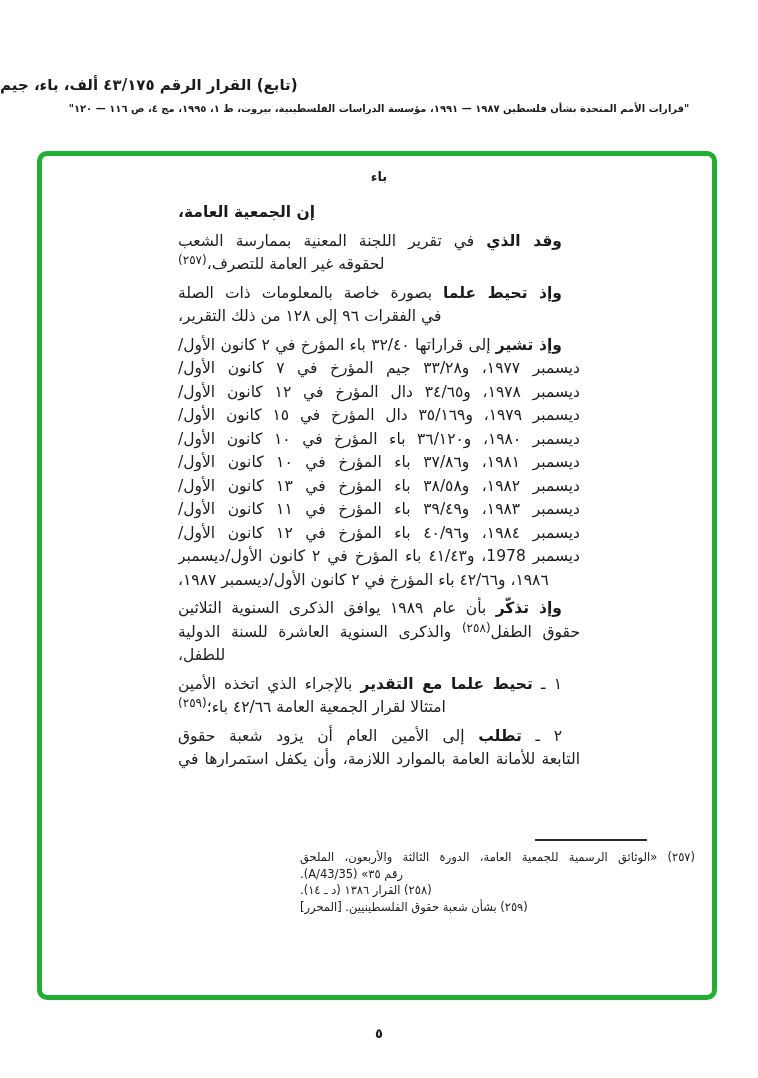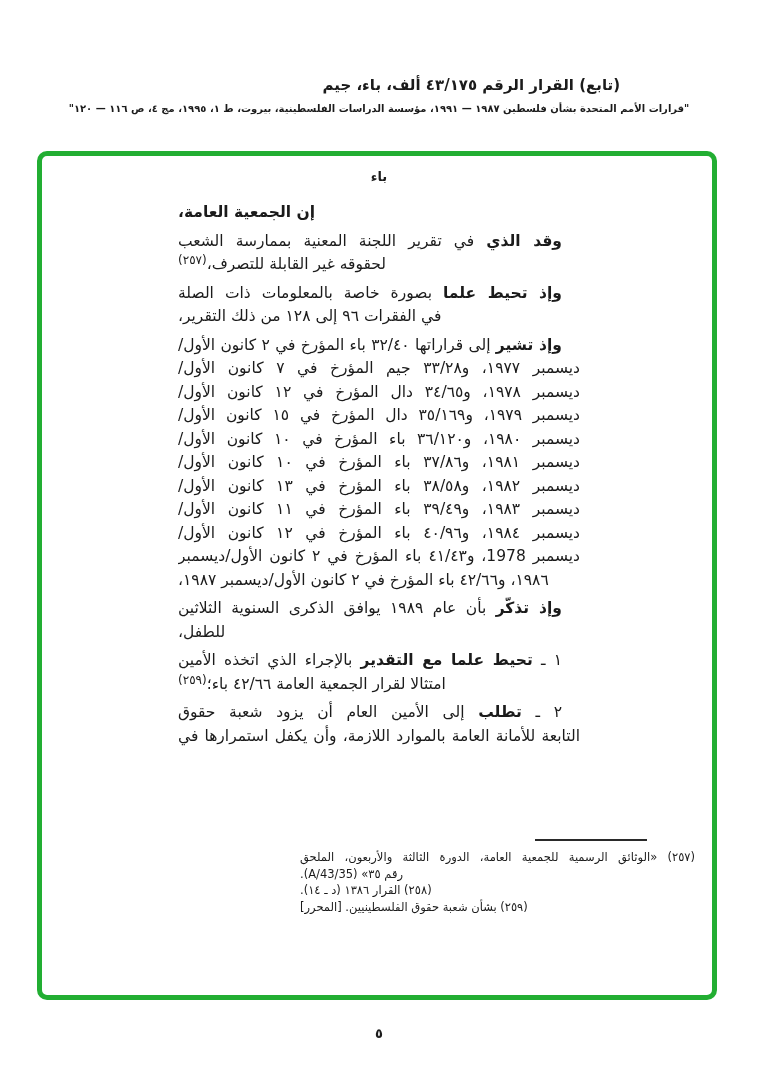--- a/index.html
+++ b/index.html
@@ -1,21 +1,21 @@
 <!DOCTYPE html>
 <html lang="ar"><head>
 <meta charset="utf-8">
 <style>
   html,body{margin:0;padding:0;}
   body{
     width:758px;height:1078px;position:relative;background:#ffffff;
     font-family:"DejaVu Sans",sans-serif;color:#1b1b1b;overflow:hidden;
   }
   .hdr1{
-    position:absolute;top:76px;left:0;width:620px;text-align:right;
+    position:absolute;top:76px;left:0;width:620px;text-align:left;
     direction:rtl;font-size:15px;font-weight:700;letter-spacing:0;
   }
   .hdr2{
     position:absolute;top:103px;left:0;width:758px;text-align:center;
     direction:rtl;font-size:10px;font-weight:700;
   }
   .greenbox{
     position:absolute;left:37px;top:151px;width:680px;height:849px;
     box-sizing:border-box;border:5px solid #22ae32;border-radius:10px;
     background:transparent;
@@ -57,41 +57,42 @@
 <div class="greenbox"></div>
 
 <div class="content">
   <div class="sec-title">باء</div>
   <div id="paras">
       <div class="para">
         <div class="line l-right" style="padding-right: 40px;"><span class="b">إن الجمعية العامة،</span></div>
       </div>
       <div class="para">
         <div class="line l-just" style="padding-right: 18px;"><span class="b">وقد الذي</span><span> في تقرير اللجنة المعنية بممارسة الشعب الفلسطيني</span></div>
-        <div class="line l-right"><span>لحقوقه غير القابلة للتصرف،</span><span class="sup">(٢٥٧)</span></div>
+        <div class="line l-right"><span>لحقوقه غير العامة للتصرف،</span><span class="sup">(٢٥٧)</span></div>
       </div>
       <div class="para">
         <div class="line l-just" style="padding-right: 18px;"><span class="b">وإذ تحيط علما</span><span> بصورة خاصة بالمعلومات ذات الصلة الواردة</span></div>
         <div class="line l-right"><span>في الفقرات ٩٦ إلى ١٢٨ من ذلك التقرير،</span></div>
       </div>
       <div class="para">
         <div class="line l-just" style="padding-right: 18px;"><span class="b">وإذ تشير</span><span> إلى قراراتها ٣٢/٤٠ باء المؤرخ في ٢ كانون الأول/</span></div>
         <div class="line l-just"><span>ديسمبر ١٩٧٧، و٣٣/٢٨ جيم المؤرخ في ٧ كانون الأول/</span></div>
         <div class="line l-just"><span>ديسمبر ١٩٧٨، و٣٤/٦٥ دال المؤرخ في ١٢ كانون الأول/</span></div>
         <div class="line l-just"><span>ديسمبر ١٩٧٩، و٣٥/١٦٩ دال المؤرخ في ١٥ كانون الأول/</span></div>
         <div class="line l-just"><span>ديسمبر ١٩٨٠، و٣٦/١٢٠ باء المؤرخ في ١٠ كانون الأول/</span></div>
         <div class="line l-just"><span>ديسمبر ١٩٨١، و٣٧/٨٦ باء المؤرخ في ١٠ كانون الأول/</span></div>
         <div class="line l-just"><span>ديسمبر ١٩٨٢، و٣٨/٥٨ باء المؤرخ في ١٣ كانون الأول/</span></div>
         <div class="line l-just"><span>ديسمبر ١٩٨٣، و٣٩/٤٩ باء المؤرخ في ١١ كانون الأول/</span></div>
         <div class="line l-just"><span>ديسمبر ١٩٨٤، و٤٠/٩٦ باء المؤرخ في ١٢ كانون الأول/</span></div>
         <div class="line l-just"><span>ديسمبر 1978، و٤١/٤٣ باء المؤرخ في ٢ كانون الأول/ديسمبر</span></div>
         <div class="line l-right"><span>١٩٨٦، و٤٢/٦٦ باء المؤرخ في ٢ كانون الأول/ديسمبر ١٩٨٧،</span></div>
       </div>
       <div class="para">
         <div class="line l-just" style="padding-right: 18px;"><span class="b">وإذ تذكّر</span><span> بأن عام ١٩٨٩ يوافق الذكرى السنوية الثلاثين لإعلان</span></div>
+        <div class="line l-just"><span>حقوق الطفل</span><span class="sup">(٢٥٨)</span><span> والذكرى السنوية العاشرة للسنة الدولية</span></div>
         <div class="line l-right"><span>للطفل،</span></div>
       </div>
       <div class="para">
         <div class="line l-just" style="padding-right: 18px;"><span>١ ـ </span><span class="b">تحيط علما مع التقدير</span><span> بالإجراء الذي اتخذه الأمين العام</span></div>
         <div class="line l-right"><span>امتثالا لقرار الجمعية العامة ٤٢/٦٦ باء؛</span><span class="sup">(٢٥٩)</span></div>
       </div>
       <div class="para">
         <div class="line l-just" style="padding-right: 18px;"><span>٢ ـ </span><span class="b">تطلب</span><span> إلى الأمين العام أن يزود شعبة حقوق الفلسطينيين</span></div>
         <div class="line l-just"><span>التابعة للأمانة العامة بالموارد اللازمة، وأن يكفل استمرارها في</span></div>
       </div>

